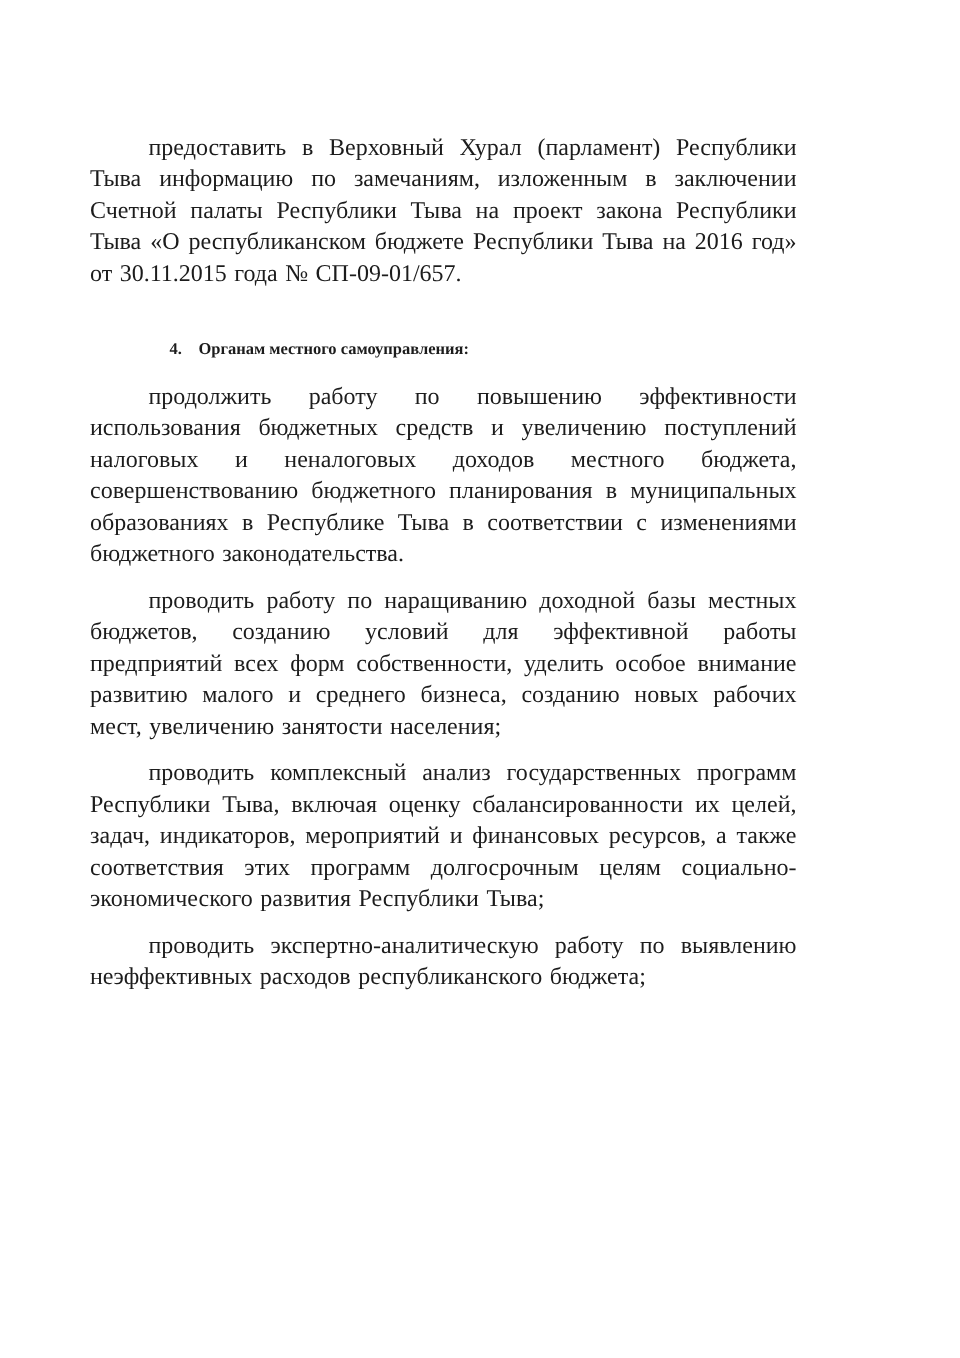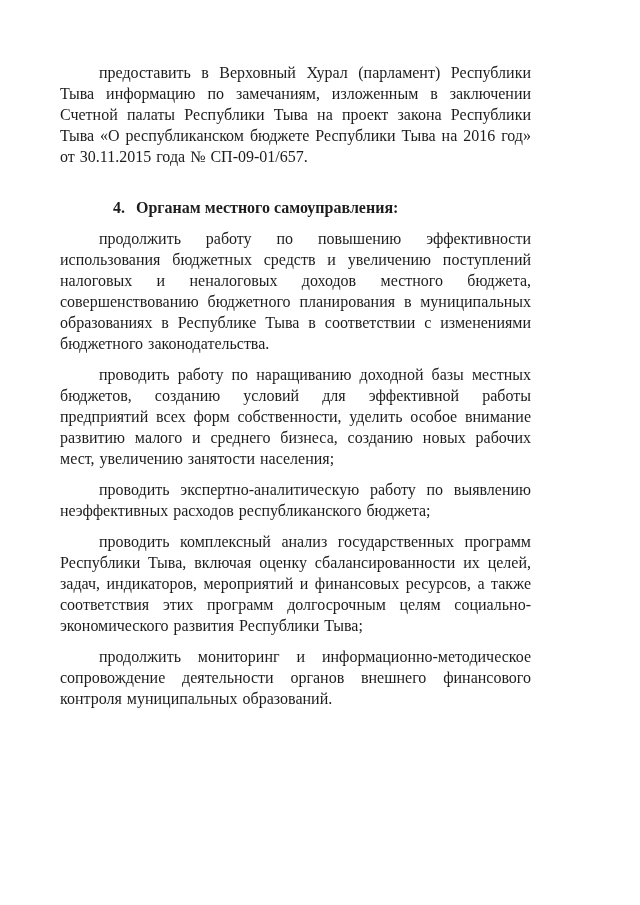--- a/index.html
+++ b/index.html
@@ -6,36 +6,36 @@
     margin: 0;
     padding: 0;
     background: #ffffff;
   }
   .page {
     position: relative;
     width: 584px;
     height: 905px;
     box-sizing: border-box;
     background: #ffffff;
-    padding: 62px 53px 0 60px;
+    padding: 88px 53px 0 60px;
     font-family: "Liberation Serif", "DejaVu Serif", serif;
     font-size: 16px;
     line-height: 21px;
     color: #1c1c1c;
     overflow: hidden;
   }
   .para {
     margin: 0 0 10px 0;
     text-align: justify;
     text-indent: 39px;
     word-spacing: 1px;
   }
   .section-heading {
     margin: 30px 0 10px 0;
-    font-size: 16px;
+    font-size: 11px;
     line-height: 21px;
     font-weight: bold;
     text-indent: 53px;
     white-space: nowrap;
   }
   .section-heading .num {
     padding-right: 11px;
   }
 </style>
 </head>
@@ -47,19 +47,18 @@
 
   <div class="section-heading">
     <span class="num">4.</span><span>Органам местного самоуправления:</span>
   </div>
 
   <p class="para">продолжить работу по повышению эффективности использования бюджетных средств и увеличению поступлений налоговых и неналоговых доходов местного бюджета, совершенствованию бюджетного планирования в муниципальных образованиях в Республике Тыва в соответствии с изменениями бюджетного законодательства.</p>
 
   <p class="para">проводить работу по наращиванию доходной базы местных бюджетов, созданию условий для эффективной работы предприятий всех форм собственности, уделить особое внимание развитию малого и среднего бизнеса, созданию новых рабочих мест, увеличению занятости населения;</p>
 
 
+  <p class="para">проводить комплексный анализ государственных программ Республики Тыва, включая оценку сбалансированности их целей, задач, индикаторов, мероприятий и финансовых ресурсов, а также соответствия этих программ долгосрочным целям социально-экономического развития Республики Тыва;</p>
+
   <p class="para">проводить экспертно-аналитическую работу по выявлению неэффективных расходов республиканского бюджета;</p>
 
-  <p class="para">проводить комплексный анализ государственных программ Республики Тыва, включая оценку сбалансированности их целей, задач, индикаторов, мероприятий и финансовых ресурсов, а также соответствия этих программ долгосрочным целям социально-экономического развития Республики Тыва;</p>
-
-  <p class="para">продолжить мониторинг и информационно-методическое сопровождение деятельности органов внешнего финансового контроля муниципальных образований.</p>
 
 </div>
 
 </body></html>

